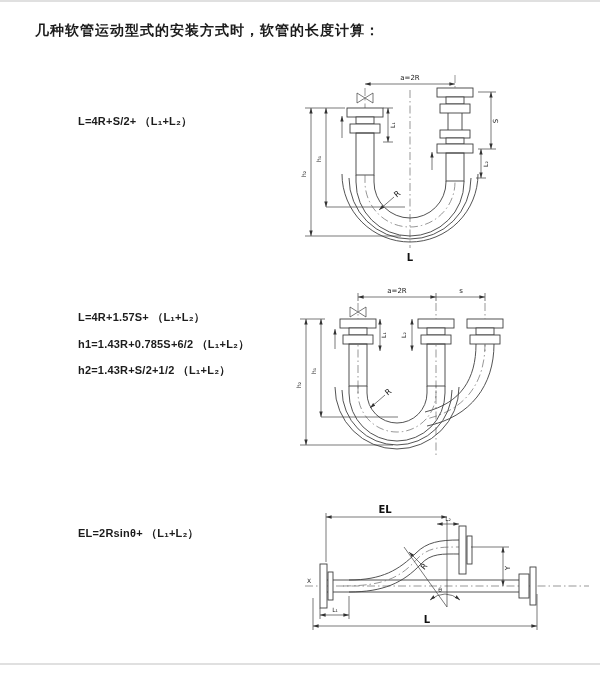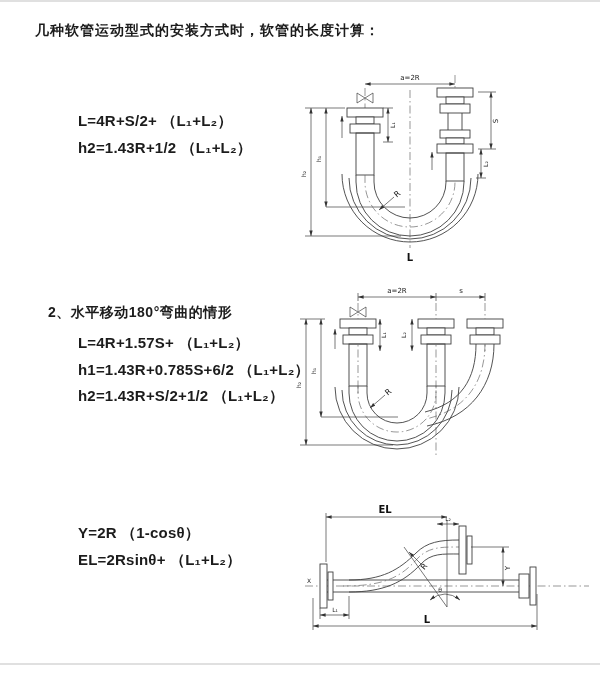--- a/index.html
+++ b/index.html
@@ -12,21 +12,21 @@
   .edge-bottom{top:663px;}
   .doc-title{
     position:absolute;left:35px;top:22px;font-size:14px;font-weight:bold;letter-spacing:1px;text-align:right;
   }
   .sec{position:absolute;left:48px;}
   .sec-1{top:108px;}
   .sec-2{top:304px;}
   .sec-3{top:520px;}
   .sec-heading{font-size:14px;font-weight:bold;letter-spacing:0.5px;margin:0 0 8px 0;}
   .formula{
-    font-size:15px;font-weight:bold;letter-spacing:0.2px;margin:0 0 0 30px;
+    font-size:11px;font-weight:bold;letter-spacing:0.2px;margin:0 0 0 30px;
     height:26.5px;line-height:26.5px;white-space:nowrap;
   }
   .diag{position:absolute;}
   .d1{left:295px;top:64px;}
   .d2{left:293px;top:281px;}
   .d3{left:297px;top:500px;}
   .k{stroke:#3f3f3f;stroke-width:0.9;fill:none;}
   .kt{stroke:#3f3f3f;stroke-width:0.7;fill:none;}
   .kr{stroke:#3f3f3f;stroke-width:0.9;fill:#ffffff;}
   .cl{stroke:#6a6a6a;stroke-width:0.7;fill:none;stroke-dasharray:8 3 1.5 3;}
@@ -38,32 +38,29 @@
 </head>
 <body>
 
 <div class="page-edge edge-top"></div>
 <div class="page-edge edge-bottom"></div>
 
 <div class="doc-title">几种软管运动型式的安装方式时，软管的长度计算：</div>
 
 <div class="sec sec-1">
   <div class="formula">L=4R+S/2+ （L₁+L₂）</div>
-  <div class="formula">h2=1.43R+1/2 （L₁+L₂）</div>
 </div>
 
 <div class="sec sec-2">
-  <div class="sec-heading">2、水平移动180°弯曲的情形</div>
   <div class="formula">L=4R+1.57S+ （L₁+L₂）</div>
   <div class="formula">h1=1.43R+0.785S+6/2 （L₁+L₂）</div>
   <div class="formula">h2=1.43R+S/2+1/2 （L₁+L₂）</div>
 </div>
 
 <div class="sec sec-3">
-  <div class="formula">Y=2R （1-cosθ）</div>
   <div class="formula">EL=2Rsinθ+ （L₁+L₂）</div>
 </div>
 
 <svg class="diag d1" width="260" height="200" viewBox="0 0 260 200">
   <defs>
     <marker id="ar1" markerWidth="9" markerHeight="7" refX="8" refY="3" orient="auto-start-reverse">
       <path d="M0,0.6 L8,3 L0,5.4 Z" fill="#333"></path>
     </marker>
     <pattern id="br1" width="5" height="5" patternUnits="userSpaceOnUse">
       <path d="M0,5 L5,0 M0,0 L5,5" stroke="#8a8a8a" stroke-width="0.7" fill="none"></path>

